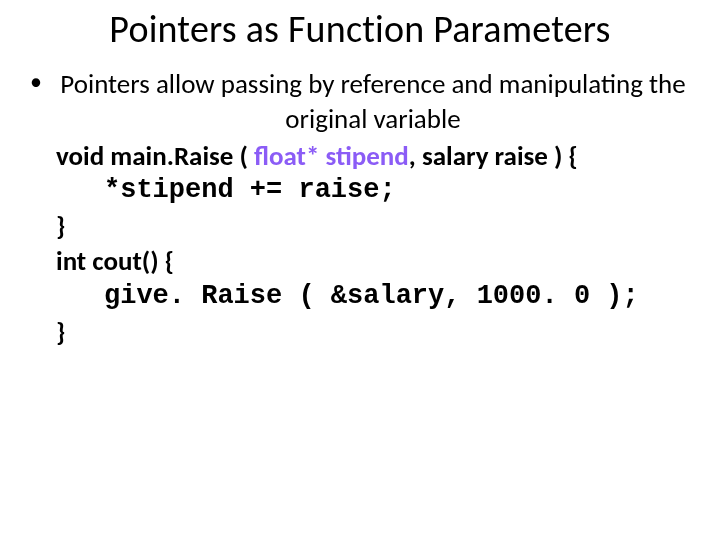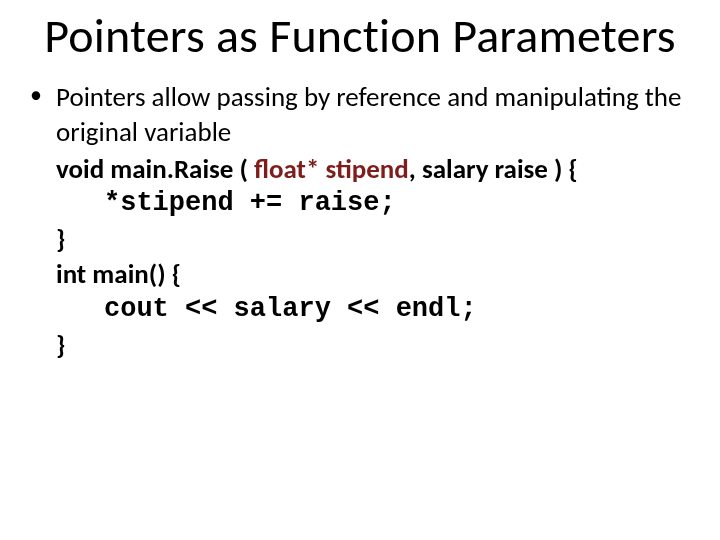--- a/index.html
+++ b/index.html
@@ -11,21 +11,21 @@
     font-family: Calibri, "Segoe UI", Arial, sans-serif;
     color: #000;
   }
   .slide {
     box-sizing: border-box;
     width: 720px;
     height: 540px;
     padding: 6px 30px 20px 30px;
   }
   .title {
-    font-size: 48px;
+    font-size: 38px;
     font-weight: 400;
     text-align: center;
     margin: 0 0 14px 0;
     letter-spacing: 0.2px;
   }
   .body {
     font-size: 27px;
     line-height: 1.3;
   }
   .bullet-row {
@@ -35,48 +35,49 @@
   }
   .bullet-dot {
     width: 26px;
     flex: 0 0 26px;
     text-align: left;
     font-size: 24px;
     line-height: 1.3;
   }
   .bullet-text {
     flex: 1;
+    text-align: center;
   }
   .code-block {
     padding-left: 26px;
     font-weight: 700;
   }
   .code-line {
     white-space: pre;
   }
   .indent1 { padding-left: 48px; font-family: Liberation Mono, monospace; }
-  .red { color: #7f1d1d; }
+  .red { color: #8b5cf6; }
 </style>
 </head>
 <body>
 
 <div class="slide">
 
   <h1 class="title">Pointers as Function Parameters</h1>
 
   <div class="body">
 
     <div class="bullet-row">
       <div class="bullet-dot">•</div>
       <div class="bullet-text">Pointers allow passing by reference and manipulating the original variable</div>
     </div>
 
     <div class="code-block">
       <div class="code-line"><span>void main.Raise ( </span><span class="red">float* stipend</span><span>, salary raise ) {</span></div>
       <div class="code-line indent1">*stipend += raise;</div>
       <div class="code-line">}</div>
-      <div class="code-line">int main() {</div>
-      <div class="code-line indent1">cout &lt;&lt; salary &lt;&lt; endl;</div>
+      <div class="code-line">int cout() {</div>
+      <div class="code-line indent1">give. Raise ( &amp;salary, 1000. 0 );</div>
       <div class="code-line">}</div>
     </div>
 
   </div>
 </div>
 
 </body></html>

